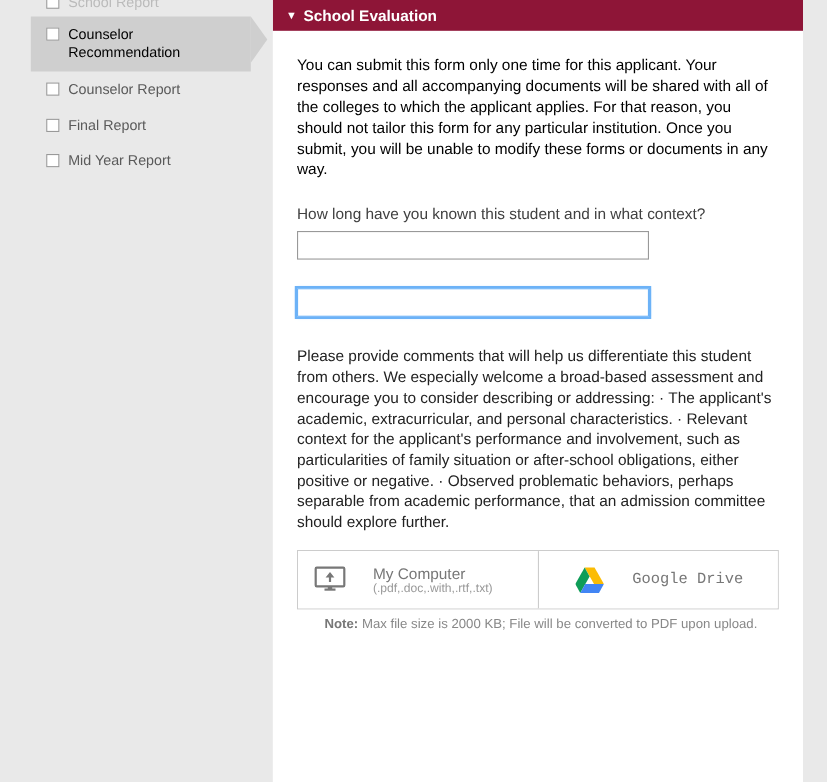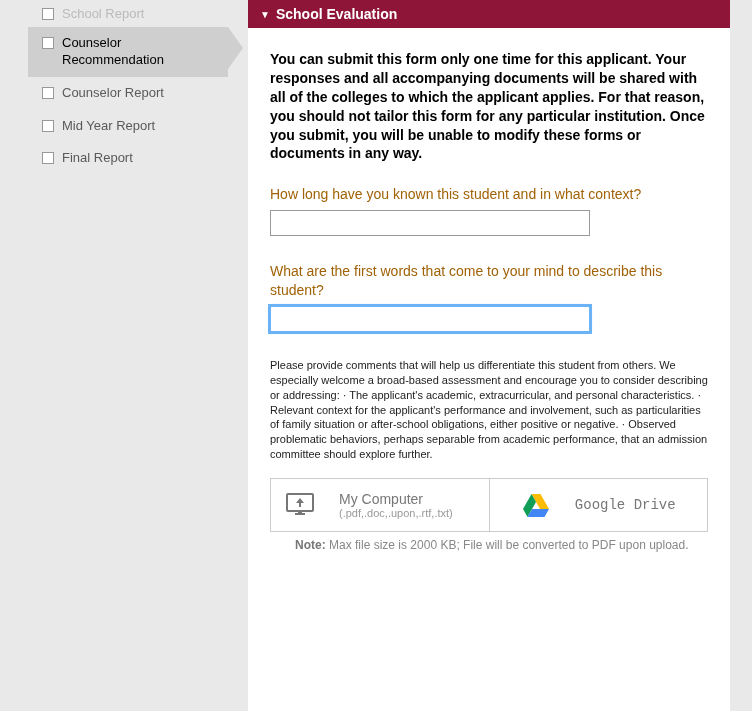--- a/index.html
+++ b/index.html
@@ -16,21 +16,21 @@
     display: flex;
     overflow: hidden;
   }
   .left-gutter {
     width: 28px;
     background: #e9e9e9;
   }
   .sidebar {
     width: 200px;
     background: #e9e9e9;
-    padding-top: 12px;
+    padding-top: 0;
   }
   .sidebar-item {
     display: flex;
     align-items: flex-start;
     padding: 8px 10px 8px 14px;
     cursor: pointer;
     position: relative;
   }
   .sidebar-item.cut-off {
     padding-top: 0;
@@ -90,50 +90,50 @@
     align-items: center;
     gap: 6px;
   }
   .section-header .tri {
     font-size: 10px;
   }
   .form-body {
     padding: 22px 22px 10px 22px;
   }
   .intro {
-    font-weight: bold;
+    font-weight: normal;
     font-size: 14px;
     line-height: 1.35;
     color: #000;
     margin-bottom: 22px;
   }
   .question {
     font-size: 14px;
-    color: #a16207;
+    color: #404040;
     line-height: 1.35;
     margin-bottom: 6px;
   }
   .text-input {
     width: 320px;
     height: 26px;
     border: 1px solid #999;
     background: #fff;
     font-size: 13px;
     padding: 2px 4px;
     display: block;
     margin-bottom: 26px;
   }
   .text-input.focused {
     outline: 2px solid #6cb2f7;
     outline-offset: 0;
     border: 1px solid #6cb2f7;
     box-shadow: 0 0 3px #6cb2f7;
   }
   .longtext {
-    font-size: 11px;
+    font-size: 14px;
     color: #222;
     line-height: 1.35;
     margin-bottom: 16px;
   }
   .upload-row {
     display: flex;
     border: 1px solid #ccc;
   }
   .upload-btn {
     flex: 1;
@@ -192,60 +192,59 @@
     <div class="sidebar-item active">
       <span class="cb"></span>
       <span class="label">Counselor Recommendation</span>
     </div>
     <div class="sidebar-item">
       <span class="cb"></span>
       <span class="label">Counselor Report</span>
     </div>
     <div class="sidebar-item">
       <span class="cb"></span>
+      <span class="label">Final Report</span>
+    </div>
+    <div class="sidebar-item">
+      <span class="cb"></span>
       <span class="label">Mid Year Report</span>
-    </div>
-    <div class="sidebar-item">
-      <span class="cb"></span>
-      <span class="label">Final Report</span>
     </div>
   </div>
 
   <div class="content-gap"></div>
 
   <div class="content">
     <div class="section-header">
       <span class="tri">▼</span>
       <span>School Evaluation</span>
     </div>
 
     <div class="form-body">
       <p class="intro">You can submit this form only one time for this applicant. Your responses and all accompanying documents will be shared with all of the colleges to which the applicant applies. For that reason, you should not tailor this form for any particular institution. Once you submit, you will be unable to modify these forms or documents in any way.</p>
 
       <p class="question">How long have you known this student and in what context?</p>
       <input type="text" class="text-input" value="" style="">
 
-      <p class="question">What are the first words that come to your mind to describe this student?</p>
       <input type="text" class="text-input focused" value="" style="">
 
       <p class="longtext">Please provide comments that will help us differentiate this student from others. We especially welcome a broad-based assessment and encourage you to consider describing or addressing: · The applicant's academic, extracurricular, and personal characteristics. · Relevant context for the applicant's performance and involvement, such as particularities of family situation or after-school obligations, either positive or negative. · Observed problematic behaviors, perhaps separable from academic performance, that an admission committee should explore further.</p>
 
       <div class="upload-row">
         <div class="upload-btn">
           <span class="icon-box">
             <svg width="30" height="26" viewBox="0 0 30 26">
               <rect x="2" y="2" width="26" height="17" rx="1" fill="none" stroke="#777" stroke-width="2"></rect>
               <rect x="10" y="21" width="10" height="2" fill="#777"></rect>
               <rect x="13" y="19" width="4" height="3" fill="#777"></rect>
               <path d="M15 6 L11 11 L14 11 L14 15 L16 15 L16 11 L19 11 Z" fill="#777"></path>
             </svg>
           </span>
           <span>
             <div class="txt-main">My Computer</div>
-            <div class="txt-sub">(.pdf,.doc,.upon,.rtf,.txt)</div>
+            <div class="txt-sub">(.pdf,.doc,.with,.rtf,.txt)</div>
           </span>
         </div>
         <div class="upload-btn">
           <span class="icon-box">
             <svg width="26" height="24" viewBox="0 0 26 24">
               <polygon points="8.5,1 17.5,1 26,16 17,16" fill="#fbbc04"></polygon>
               <polygon points="8.5,1 0,16 4.5,24 13,9" fill="#0f9d58"></polygon>
               <polygon points="26,16 21.5,24 4.5,24 9,16" fill="#4285f4"></polygon>
             </svg>
           </span>

